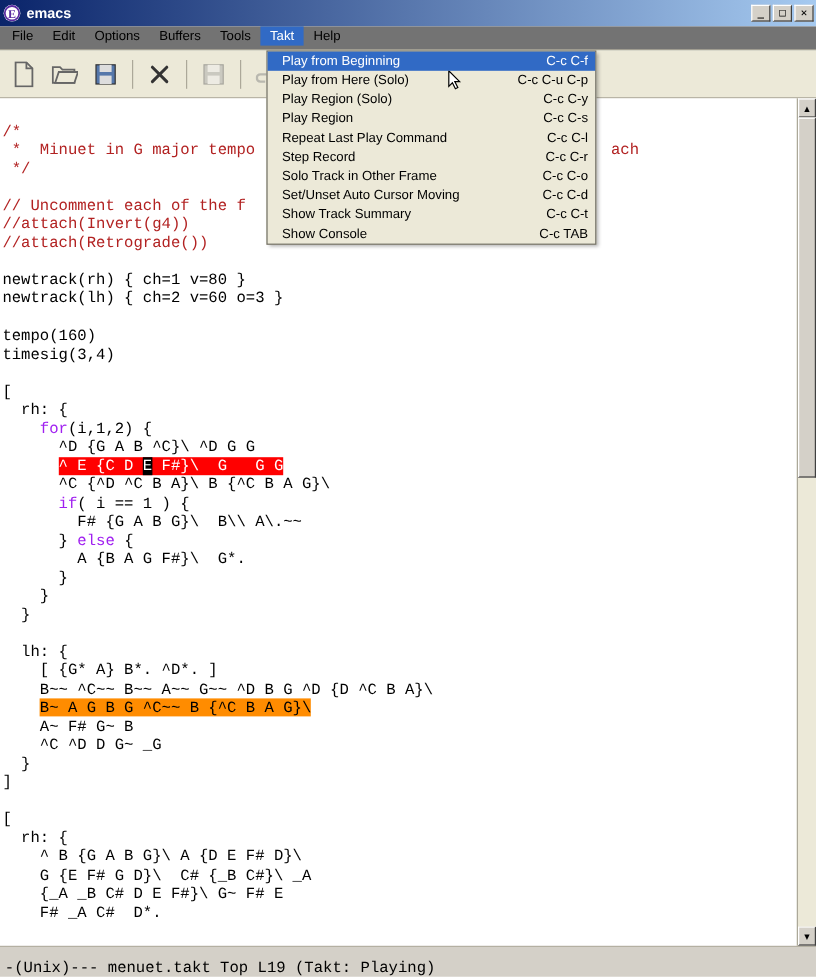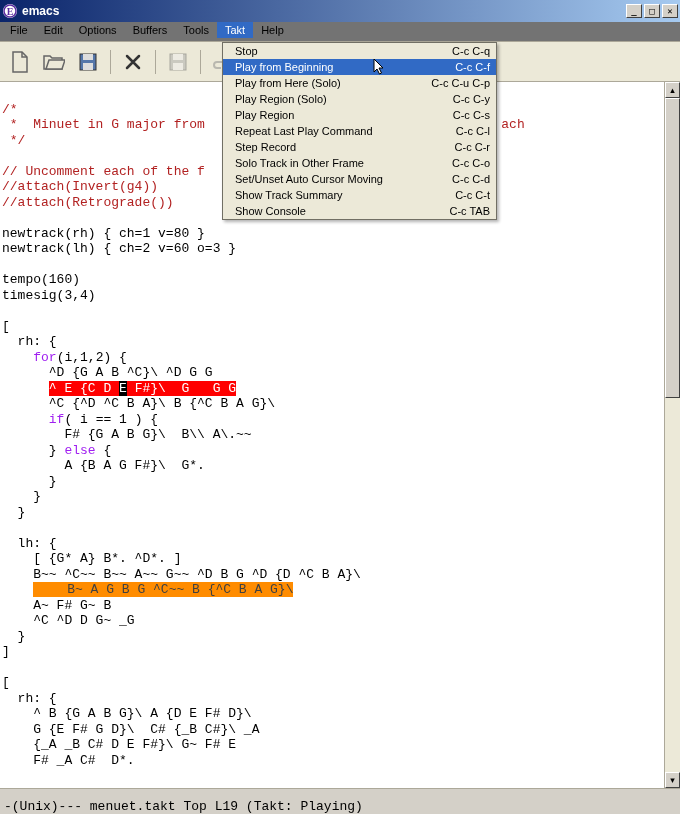--- a/index.html
+++ b/index.html
@@ -118,21 +118,21 @@
     height: 300px;
     background: #d4d0c8;
     border: 1px solid #404040;
     border-top-color: #fff;
     border-left-color: #fff;
   }
   .comment { color: #b22222; }
   .keyword { color: #a020f0; }
   .hl-red { background: #ff0000; color: #fff; }
   .hl-red .cursor { background: #000; color: #fff; }
-  .hl-orange { background: #ff8c00; color: #404040; padding-left: 34px; }
+  .hl-orange { background: #ff8c00; color: #000000; }
   .modeline {
     height: 36px;
     background: #d4d0c8;
     font-family: "Courier New", monospace;
     font-size: 13px;
     padding: 0 4px;
     display: flex;
     align-items: center;
     border-top: 1px solid #aca899;
   }
@@ -233,21 +233,21 @@
   <div class="tool-btn" style="opacity:0.5">
     <svg width="20" height="16" viewBox="0 0 20 16">
         <path d="M6 8H16a3 3 0 010 6h-4M6 8l4-4M6 8l4 4" fill="none" stroke="#888" stroke-width="2" transform="scale(-1,1) translate(-20,0)"></path>
       </svg>
   </div>
 </div>
 
 <div class="editor-wrap">
   <div class="editor">
 <span class="comment">/*</span>
-<span class="comment"><span> *</span><span>  Minuet in G major from</span>                                      <span>ach</span></span>
+<span class="comment"><span> *</span><span>  Minuet in G major tempo</span>                                      <span>ach</span></span>
 <span class="comment"> */</span>
 <span></span>
 <span class="comment">// Uncomment each of the f</span>
 <span class="comment">//attach(Invert(g4))</span>
 <span class="comment">//attach(Retrograde())</span>
 <span></span>
 <span>newtrack(rh) { ch=1 v=80 }</span>
 <span>newtrack(lh) { ch=2 v=60 o=3 }</span>
 <span></span>
 <span>tempo(160)</span>
@@ -288,24 +288,20 @@
       <div class="sb-thumb"></div>
     </div>
     <div class="sb-btn">▾</div>
   </div>
 </div>
 
 <div class="modeline">-(Unix)---  menuet.takt    Top L19    (Takt: Playing)</div>
 <div class="minibuf"></div>
 
 <div class="dropdown">
-  <div class="dd-row">
-    <span class="dd-label">Stop</span>
-    <span class="dd-shortcut">C-c C-q</span>
-  </div>
   <div class="dd-row hl">
     <span class="dd-label">Play from Beginning</span>
     <span class="dd-shortcut">C-c C-f</span>
   </div>
   <div class="dd-row">
     <span class="dd-label">Play from Here (Solo)</span>
     <span class="dd-shortcut">C-c C-u C-p</span>
   </div>
   <div class="dd-row">
     <span class="dd-label">Play Region (Solo)</span>

